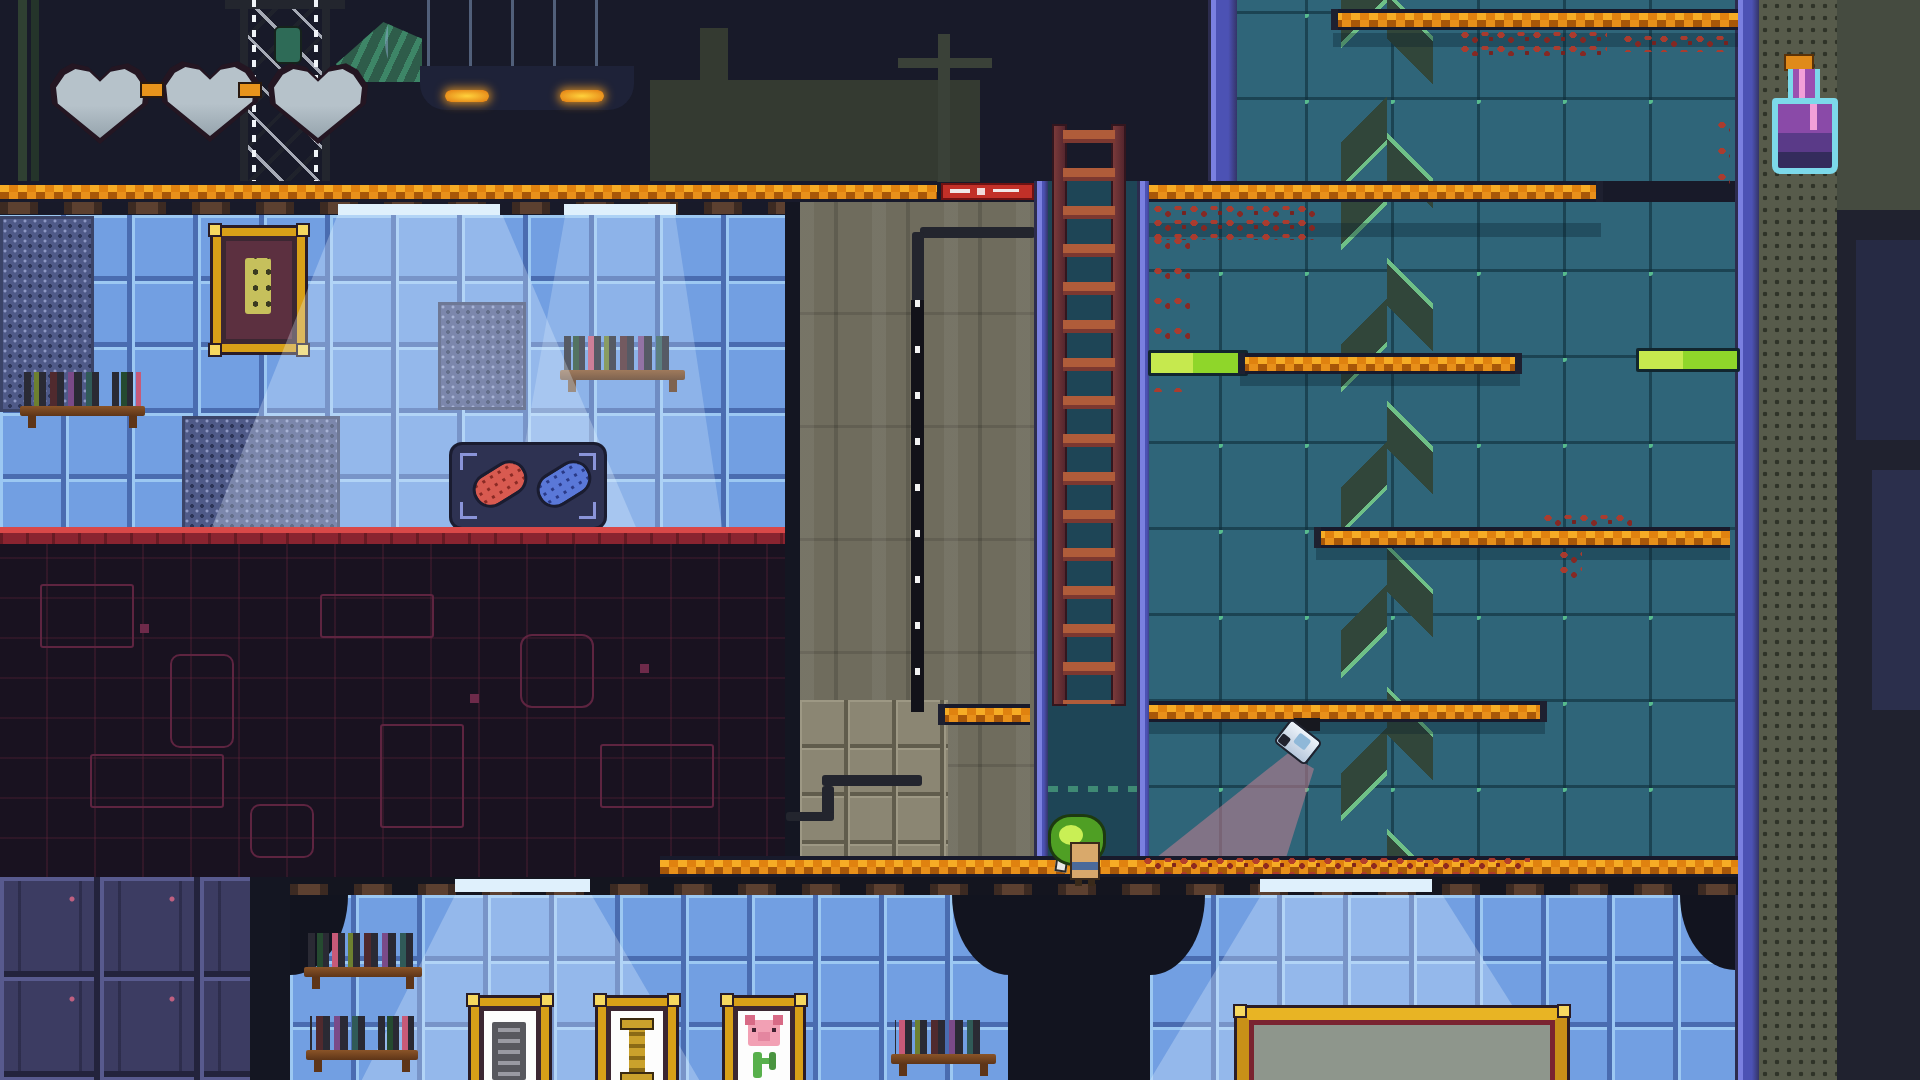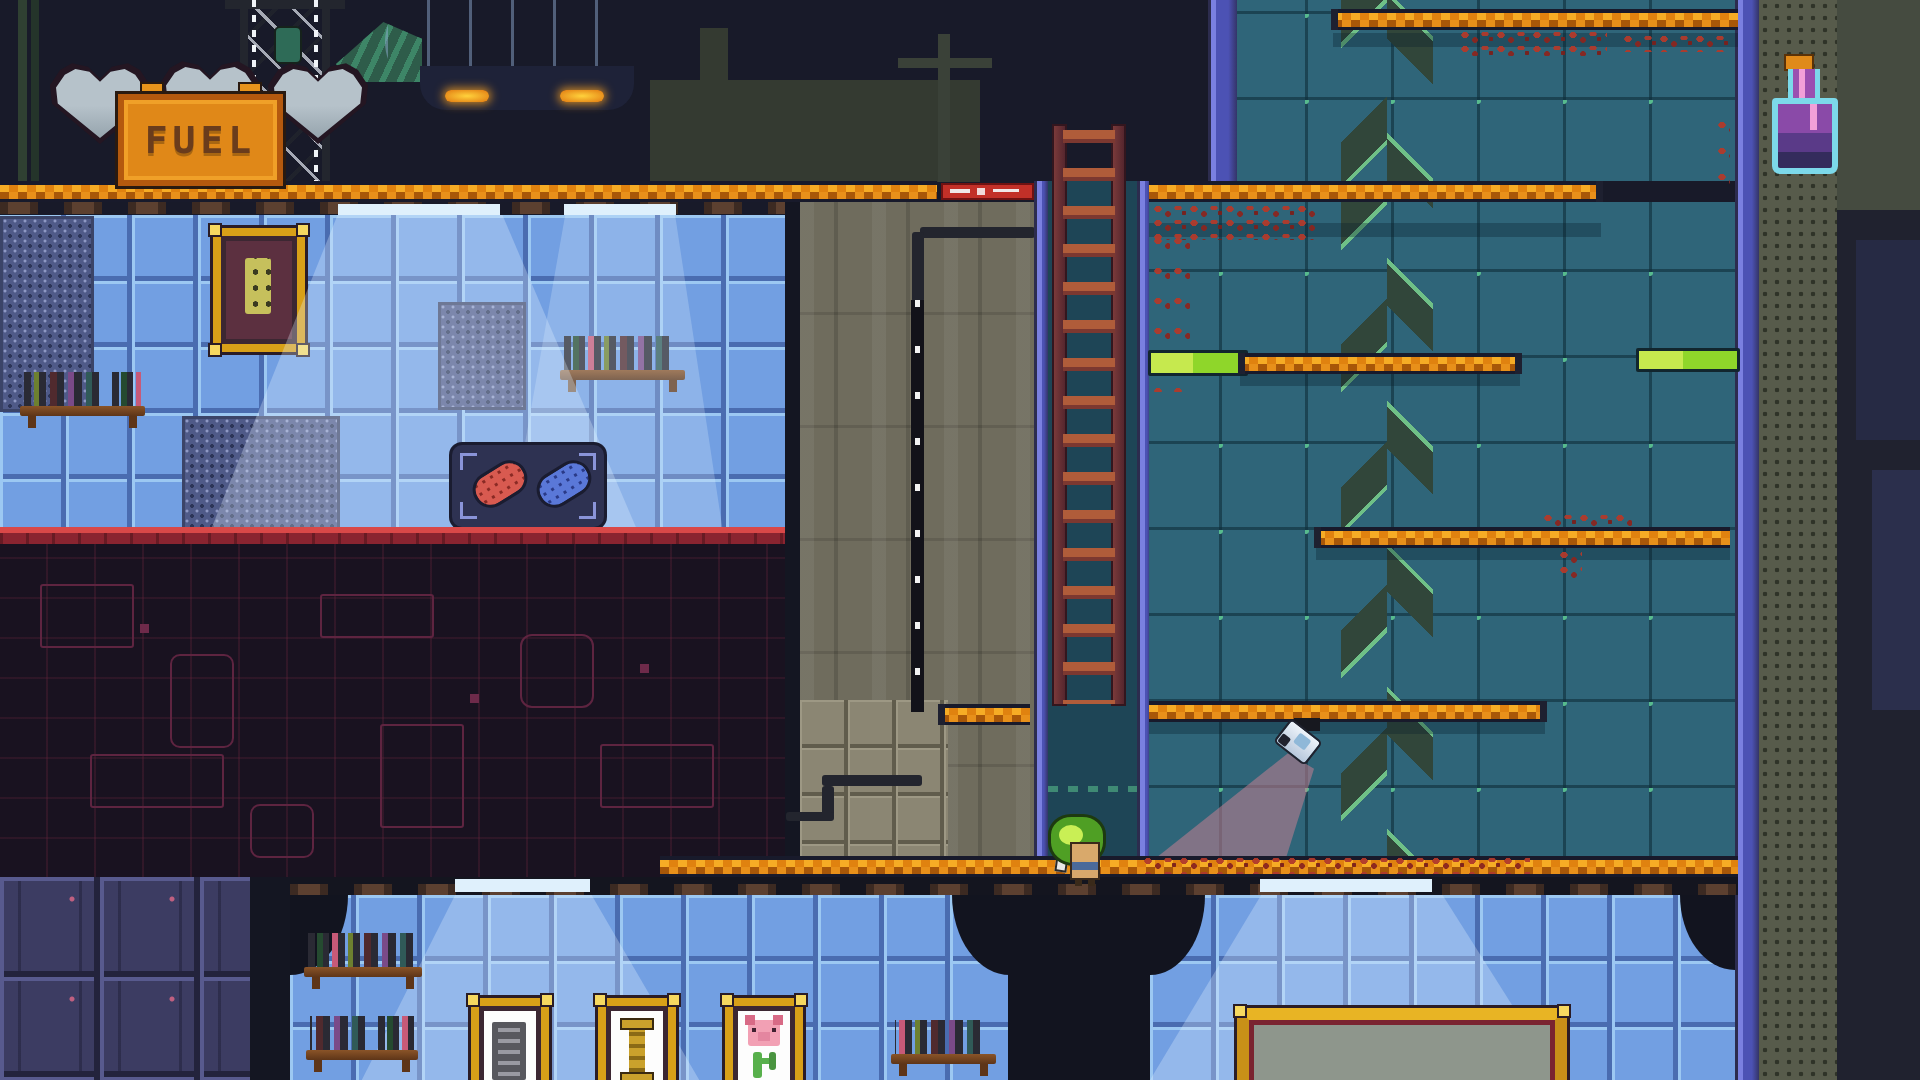--- a/index.html
+++ b/index.html
@@ -410,23 +410,20 @@
       <div></div>
     </div>
   <div class="heart" style="left:160px;top:58px;">
       <div></div>
     </div>
   <div class="heart" style="left:268px;top:60px;">
       <div></div>
     </div>
   <div class="fueltab" style="left:142px;top:84px;"></div>
   <div class="fueltab" style="left:240px;top:84px;"></div>
-  <div id="fuelsign">
-      <span>FUEL</span>
-    </div>
 
   <div id="player">
     <div class="abs" style="left:8px;top:34px;width:8px;height:20px;background:#e8e8e8;border:2px solid #2a2a2a;transform:rotate(8deg);"></div>
     <div class="abs" style="left:0;top:0;width:52px;height:46px;background:#4f9f24;border:3px solid #1d3a10;border-radius:40% 40% 45% 45%;">
       <div class="abs" style="left:8px;top:8px;width:24px;height:20px;background:#c9ef55;border-radius:50%;"></div>
     </div>
     <div class="abs" style="left:22px;top:28px;width:26px;height:34px;background:#d9a96b;border:2px solid #3a2a1a;">
       <div class="abs" style="left:0;right:0;top:18px;height:8px;background:#4a6a9a;"></div>
       <div class="abs" style="left:3px;bottom:-8px;width:7px;height:8px;background:#3a2a1a;"></div>
       <div class="abs" style="right:3px;bottom:-8px;width:7px;height:8px;background:#3a2a1a;"></div>

